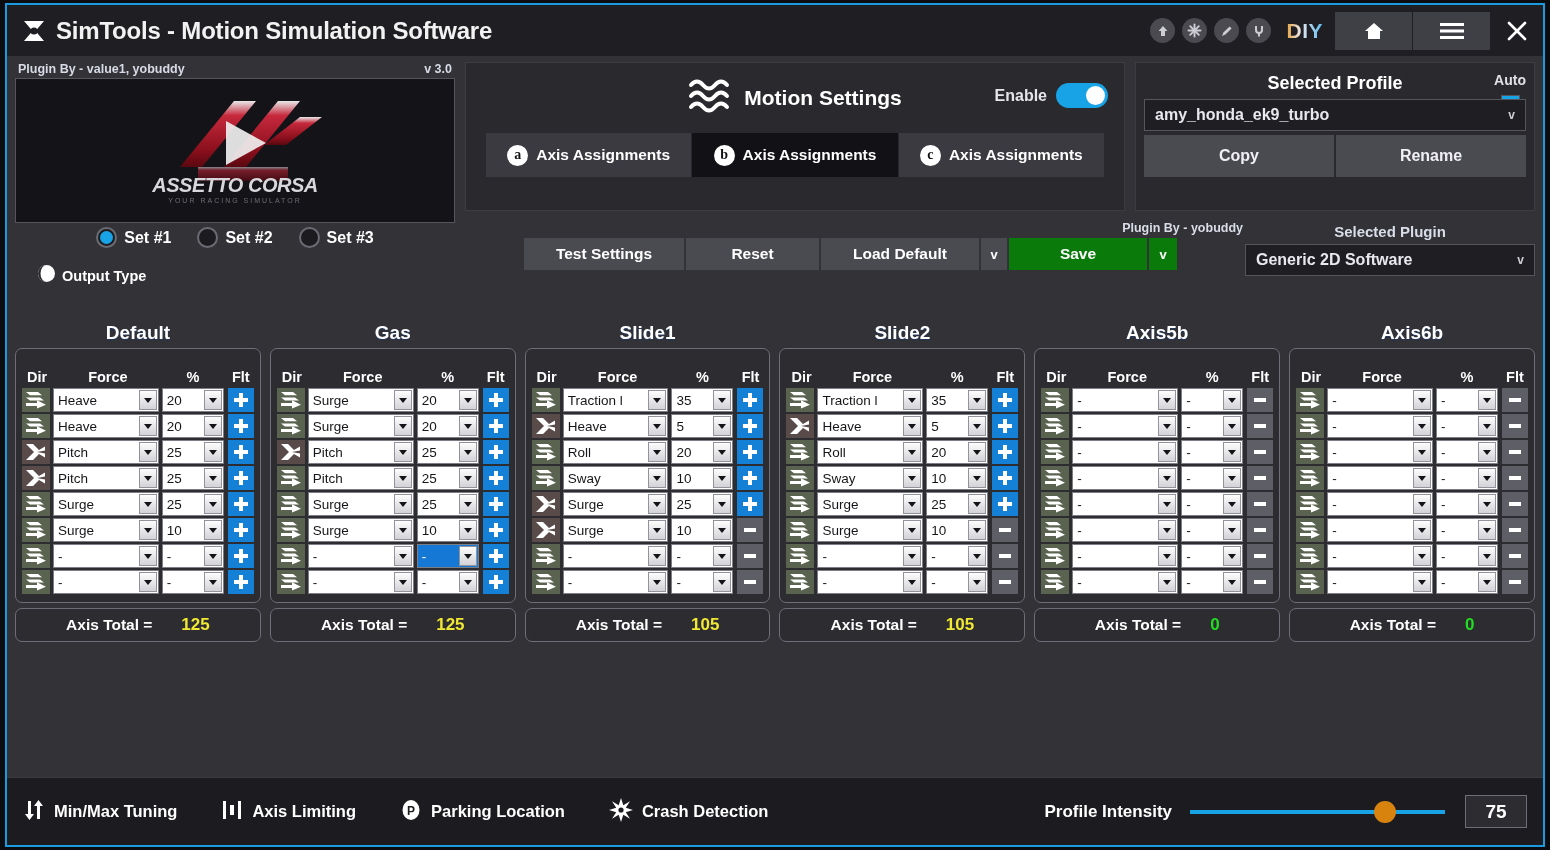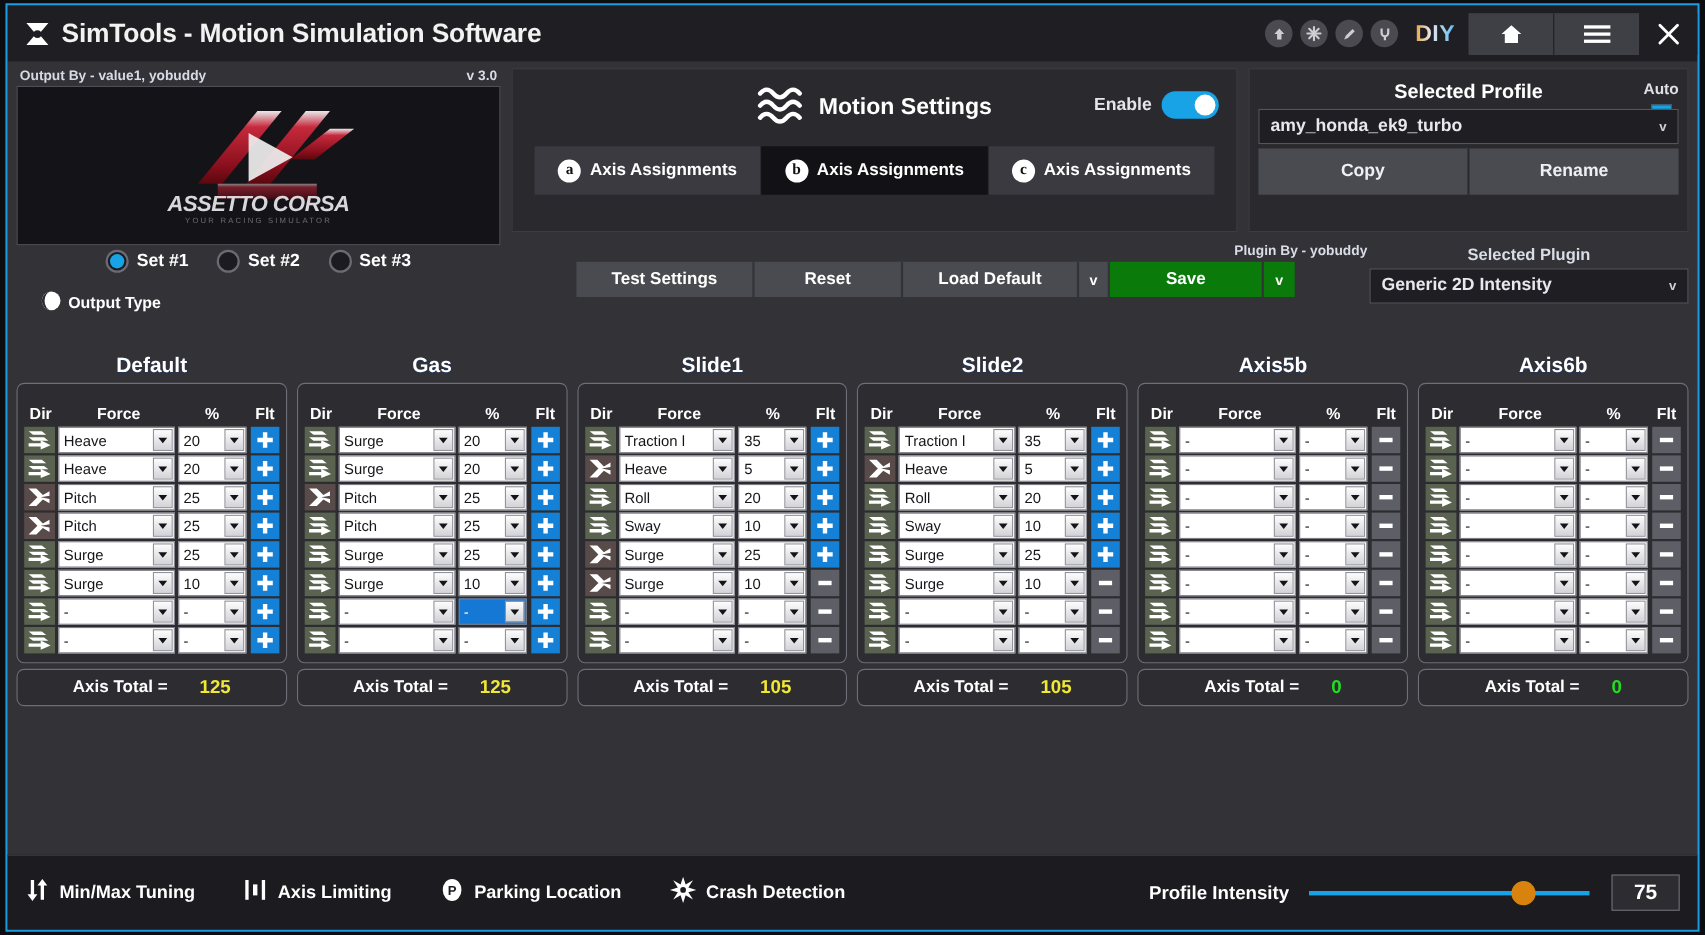--- a/index.html
+++ b/index.html
@@ -319,21 +319,21 @@
       </svg>
     </div>
   </div>
 
   <div class="body">
 
     <div class="toprow">
 
       <div class="panel-game">
         <div class="game-meta">
-          <span>Output By - value1, yobuddy</span>
+          <span>Plugin By - value1, yobuddy</span>
           <span>v 3.0</span>
         </div>
         <div class="game-img">
           <div class="ac-logo">
             <svg width="230" height="120" viewBox="0 0 230 120">
               <defs>
                 <linearGradient id="acg" x1="0" y1="0" x2="0" y2="1">
                   <stop offset="0" stop-color="#e8e8ea"></stop>
                     <stop offset="0.22" stop-color="#c6293c"></stop>
                   <stop offset="0.75" stop-color="#8a0f1c"></stop>
@@ -441,21 +441,21 @@
           <div class="act-btn w-load">Load Default</div>
           <div class="act-btn caret-sm">v</div>
           <div class="act-btn save">Save</div>
           <div class="act-btn save-caret">v</div>
         </div>
       </div>
 
       <div class="plugin-block">
         <div class="plugin-title">Selected Plugin</div>
         <div class="plugin-select">
-          <span>Generic 2D Intensity</span>
+          <span>Generic 2D Software</span>
           <span class="caret">v</span>
         </div>
       </div>
     </div>
 
     <div class="axes" id="axes-container">
         <div class="axis-col">
           <div class="axis-name">Default</div>
           <div class="axis-box">
             <div class="axis-hdr">

